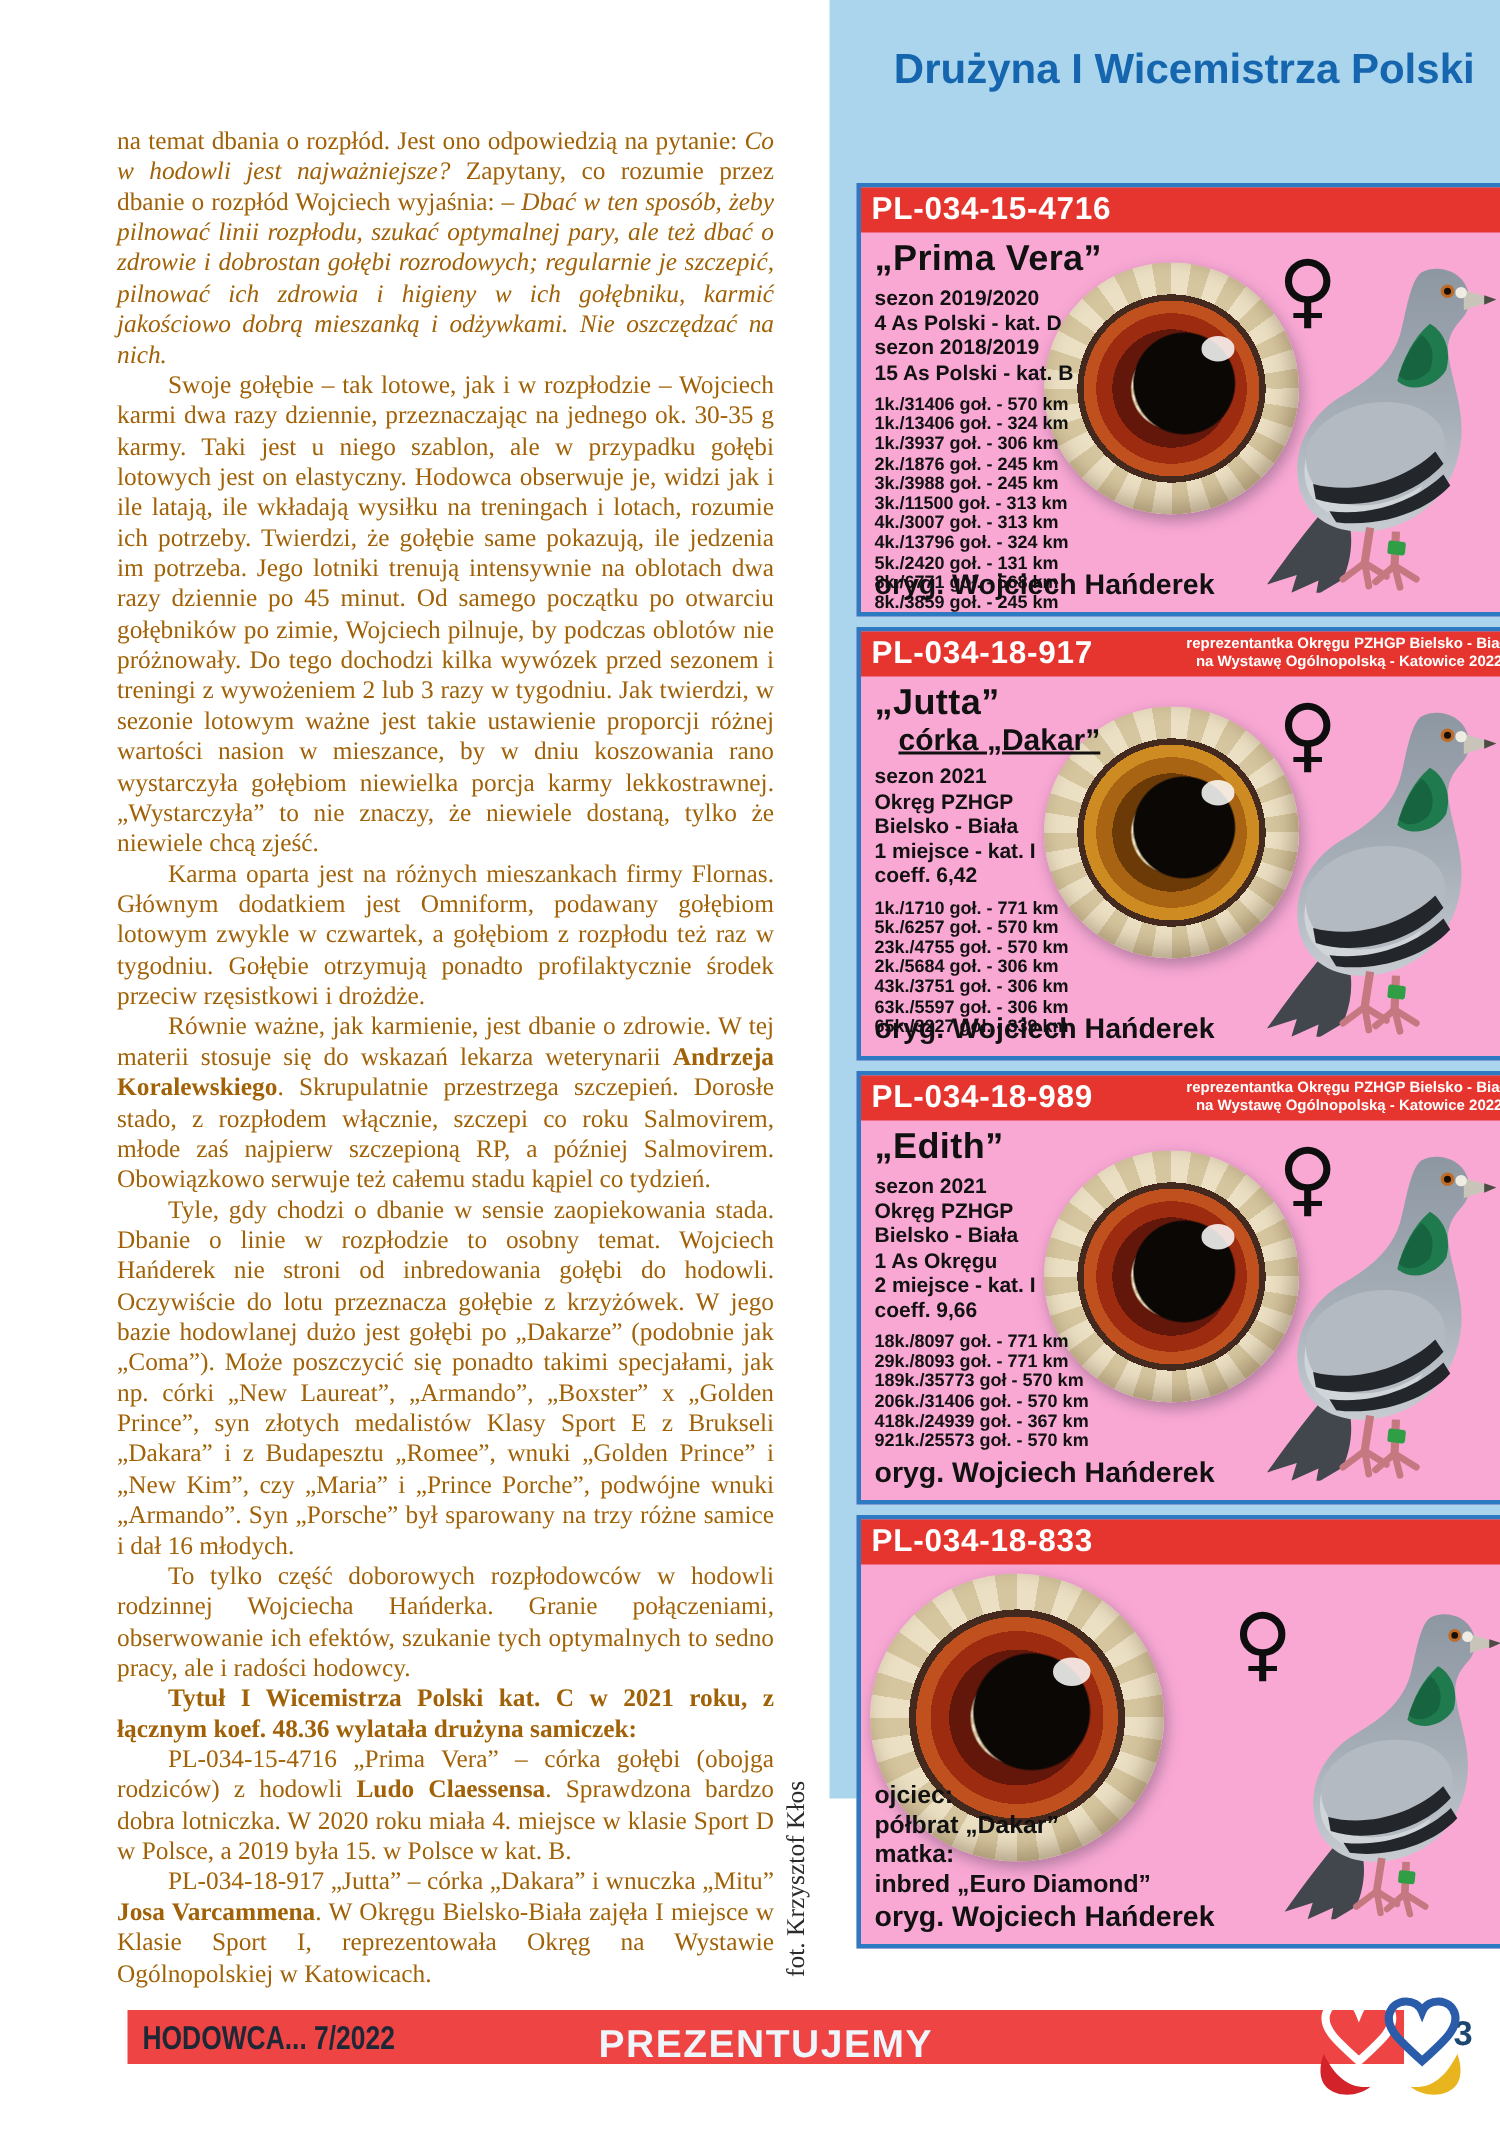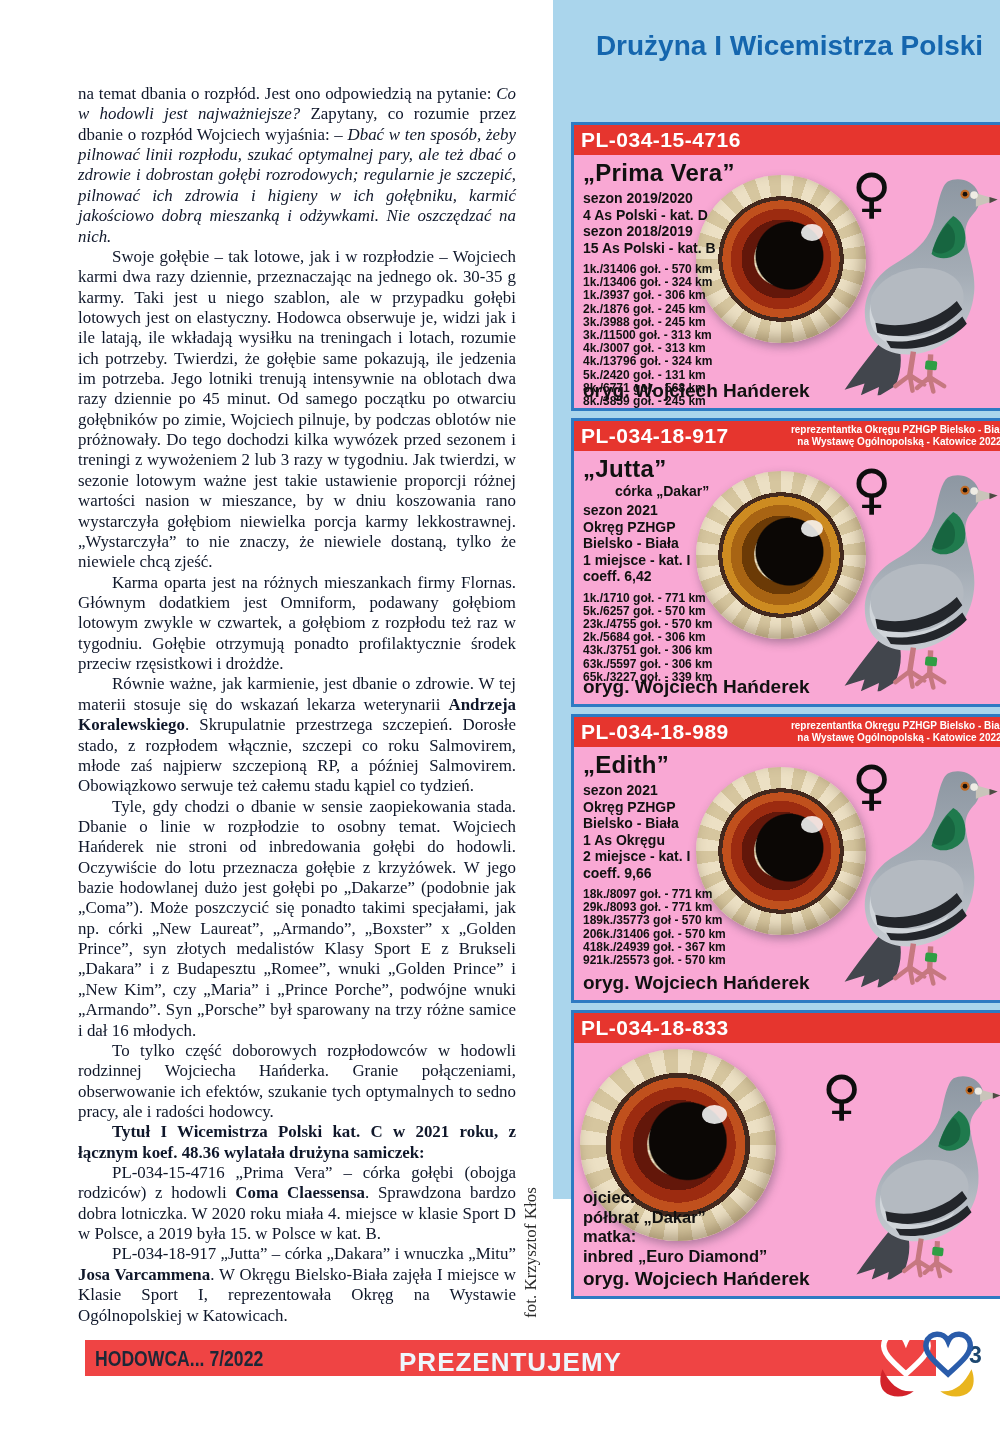--- a/index.html
+++ b/index.html
@@ -14,21 +14,21 @@
   
   .cards{position:absolute;left:18px;top:122px;width:447px;}
   .card{position:relative;width:441px;height:283px;border:3px solid #2e7ac2;background:#f9a8d4;
     margin-bottom:7px;font-family:"Liberation Sans",sans-serif;color:#111;}
   .card-bar{height:30px;background:#e6352e;display:flex;align-items:center;padding:0 7px;}
   .ring{color:#fff;font-size:21px;font-weight:700;letter-spacing:.5px;white-space:nowrap;}
   .bar-sub{margin-left:auto;color:#fff;font-size:10px;font-weight:700;line-height:1.18;text-align:center;}
   .card-body{position:relative;height:253px;overflow:hidden;}
   .card-text{position:absolute;left:9px;top:4px;z-index:4;}
   .name{font-size:24px;font-weight:700;letter-spacing:.3px;}
-  .lineage{font-size:14px;font-weight:700;margin-left:32px;}
+  .lineage{font-size:20px;font-weight:700;margin-left:16px;text-decoration:underline;}
   .details{margin-top:3px;font-size:14px;font-weight:700;line-height:1.18;}
   .results{margin-top:7px;font-size:12px;font-weight:700;line-height:1.1;}
   .breeder{position:absolute;left:9px;bottom:6px;font-size:19px;font-weight:700;z-index:4;}
   .card4-text{position:absolute;left:9px;bottom:6px;z-index:4;font-weight:700;}
   .parents{font-size:16.5px;line-height:1.18;}
   .card4-text .breeder4{font-size:19px;font-weight:700;margin-top:2px;}
   .female{position:absolute;font-size:54px;line-height:1;color:#0e0e0e;z-index:5;
     font-family:"DejaVu Sans",sans-serif;}
   .c13 .female{left:278px;top:12px;}
   .c4  .female{left:248px;top:26px;}
@@ -44,21 +44,21 @@
   .eye.amber{background:
       radial-gradient(circle at 55% 48%, #0b0705 0 26%, rgba(11,7,5,0) 27%),
       radial-gradient(circle at 50% 50%, rgba(0,0,0,0) 0 22%, #6b3a06 23% 33%, #a86413 33% 42%, #cd8b21 42% 49%, #43291e 49% 52.5%, rgba(0,0,0,0) 52.5%),
       repeating-conic-gradient(#ece0c4 0 9deg, #d6c69f 9deg 18deg);}
   .c13 .eye{left:122px;top:20px;width:170px;height:168px;}
   .c4  .eye{left:6px;top:6px;width:196px;height:192px;}
   .pigeon{position:absolute;right:2px;top:4px;width:172px;height:246px;z-index:3;}
   .c4 .pigeon{right:0;top:14px;width:162px;height:232px;}
   
   .article{position:absolute;left:78px;top:84px;width:438px;
-    font-size:16.9px;line-height:1.205;text-align:justify;color:#0f172a;}
+    font-size:16.9px;line-height:1.205;text-align:justify;color:#a16207;}
   .para{margin:0;text-indent:34px;}
   .para.first{text-indent:0;}
   .seg-n{font-style:normal;}
   .seg-i{font-style:italic;}
   .seg-b{font-weight:700;}
   
   .photo-credit{position:absolute;left:521px;top:1128px;height:190px;
     writing-mode:vertical-rl;transform:rotate(180deg);
     font-family:"Liberation Serif",serif;font-size:17px;color:#2b2b2b;}
   
@@ -247,21 +247,21 @@
 </div>
 
 <div class="article">
   <p class="para first"><span class="seg-n">na temat dbania o rozpłód. Jest ono odpowiedzią na pytanie: </span><span class="seg-i">Co w hodowli jest najważniejsze?</span><span class="seg-n"> Zapytany, co rozumie przez dbanie o rozpłód Wojciech wyjaśnia: – </span><span class="seg-i">Dbać w ten sposób, żeby pilnować linii rozpłodu, szukać optymalnej pary, ale też dbać o zdrowie i dobrostan gołębi  rozrodowych; regularnie je szczepić, pilnować ich zdrowia i higieny w ich gołębniku, karmić jakościowo dobrą mieszanką i odżywkami. Nie oszczędzać na nich.</span></p>
   <p class="para"><span class="seg-n">Swoje gołębie – tak lotowe, jak i w rozpłodzie – Wojciech karmi dwa razy dziennie, przeznaczając na jednego ok. 30-35 g karmy. Taki jest u niego szablon, ale w przypadku gołębi lotowych jest on elastyczny. Hodowca obserwuje je, widzi jak i ile latają, ile wkładają wysiłku na treningach i lotach, rozumie ich potrzeby. Twierdzi, że gołębie same pokazują, ile jedzenia im potrzeba. Jego lotniki trenują intensywnie na oblotach dwa razy dziennie po 45 minut. Od samego początku po otwarciu gołębników po zimie, Wojciech  pilnuje, by podczas oblotów nie próżnowały. Do tego dochodzi kilka wywózek przed sezonem i treningi z wywożeniem 2 lub 3 razy w tygodniu. Jak twierdzi, w sezonie lotowym ważne jest takie ustawienie proporcji różnej wartości nasion w mieszance, by w dniu koszowania rano wystarczyła gołębiom niewielka porcja karmy lekkostrawnej. „Wystarczyła” to nie znaczy, że niewiele dostaną, tylko że niewiele chcą zjeść.</span></p>
   <p class="para"><span class="seg-n">Karma oparta jest na różnych mieszankach firmy Flornas. Głównym dodatkiem jest Omniform, podawany gołębiom lotowym zwykle w czwartek, a gołębiom z rozpłodu też raz w tygodniu. Gołębie otrzymują ponadto profilaktycznie środek przeciw rzęsistkowi i drożdże.</span></p>
   <p class="para"><span class="seg-n">Równie ważne, jak karmienie, jest dbanie o zdrowie. W tej materii stosuje się do wskazań lekarza weterynarii </span><span class="seg-b">Andrzeja Koralewskiego</span><span class="seg-n">.  Skrupulatnie przestrzega szczepień.  Dorosłe stado, z rozpłodem włącznie, szczepi co roku Salmovirem, młode  zaś najpierw szczepioną RP, a później Salmovirem.  Obowiązkowo serwuje też całemu stadu kąpiel co tydzień.</span></p>
   <p class="para"><span class="seg-n">Tyle, gdy chodzi o dbanie w sensie zaopiekowania stada. Dbanie o linie w rozpłodzie to osobny temat. Wojciech Hańderek nie stroni od inbredowania gołębi do hodowli. Oczywiście do lotu przeznacza gołębie z krzyżówek. W jego bazie hodowlanej dużo jest gołębi po „Dakarze” (podobnie jak „Coma”). Może poszczycić się ponadto takimi specjałami, jak np. córki „New Laureat”, „Armando”, „Boxster” x „Golden Prince”, syn złotych medalistów Klasy Sport E z Brukseli „Dakara” i z Budapesztu „Romee”, wnuki „Golden Prince” i „New Kim”, czy „Maria” i „Prince Porche”, podwójne wnuki „Armando”. Syn „Porsche” był sparowany na trzy różne samice i dał 16 młodych.</span></p>
   <p class="para"><span class="seg-n">To tylko część doborowych rozpłodowców w hodowli rodzinnej Wojciecha Hańderka. Granie połączeniami, obserwowanie ich efektów,  szukanie tych optymalnych to sedno pracy, ale i radości hodowcy.</span></p>
   <p class="para"><span class="seg-b">Tytuł I Wicemistrza Polski kat. C w 2021 roku, z łącznym koef.  48.36 wylatała drużyna samiczek:</span></p>
-  <p class="para"><span class="seg-n">PL-034-15-4716 „Prima Vera” – córka gołębi (obojga rodziców) z hodowli </span><span class="seg-b">Coma Claessensa</span><span class="seg-n">. Sprawdzona bardzo dobra lotniczka. W 2020 roku miała 4. miejsce w klasie Sport D w Polsce, a 2019 była 15. w Polsce w kat. B.</span></p>
+  <p class="para"><span class="seg-n">PL-034-15-4716 „Prima Vera” – córka gołębi (obojga rodziców) z hodowli </span><span class="seg-b">Ludo Claessensa</span><span class="seg-n">. Sprawdzona bardzo dobra lotniczka. W 2020 roku miała 4. miejsce w klasie Sport D w Polsce, a 2019 była 15. w Polsce w kat. B.</span></p>
   <p class="para"><span class="seg-n">PL-034-18-917 „Jutta” – córka „Dakara” i wnuczka „Mitu” </span><span class="seg-b">Josa Varcammena</span><span class="seg-n">. W Okręgu Bielsko-Biała zajęła I miejsce w Klasie Sport I, reprezentowała Okręg na Wystawie Ogólnopolskiej w Katowicach.</span></p>
 </div>
 
 <div class="photo-credit">fot. Krzysztof Kłos</div>
 
 <div class="footer-bar">
   <div class="footer-mag">HODOWCA... 7/2022</div>
   <div class="footer-sec">PREZENTUJEMY</div>
 </div>
 <svg class="hearts" viewBox="0 0 130 105">

